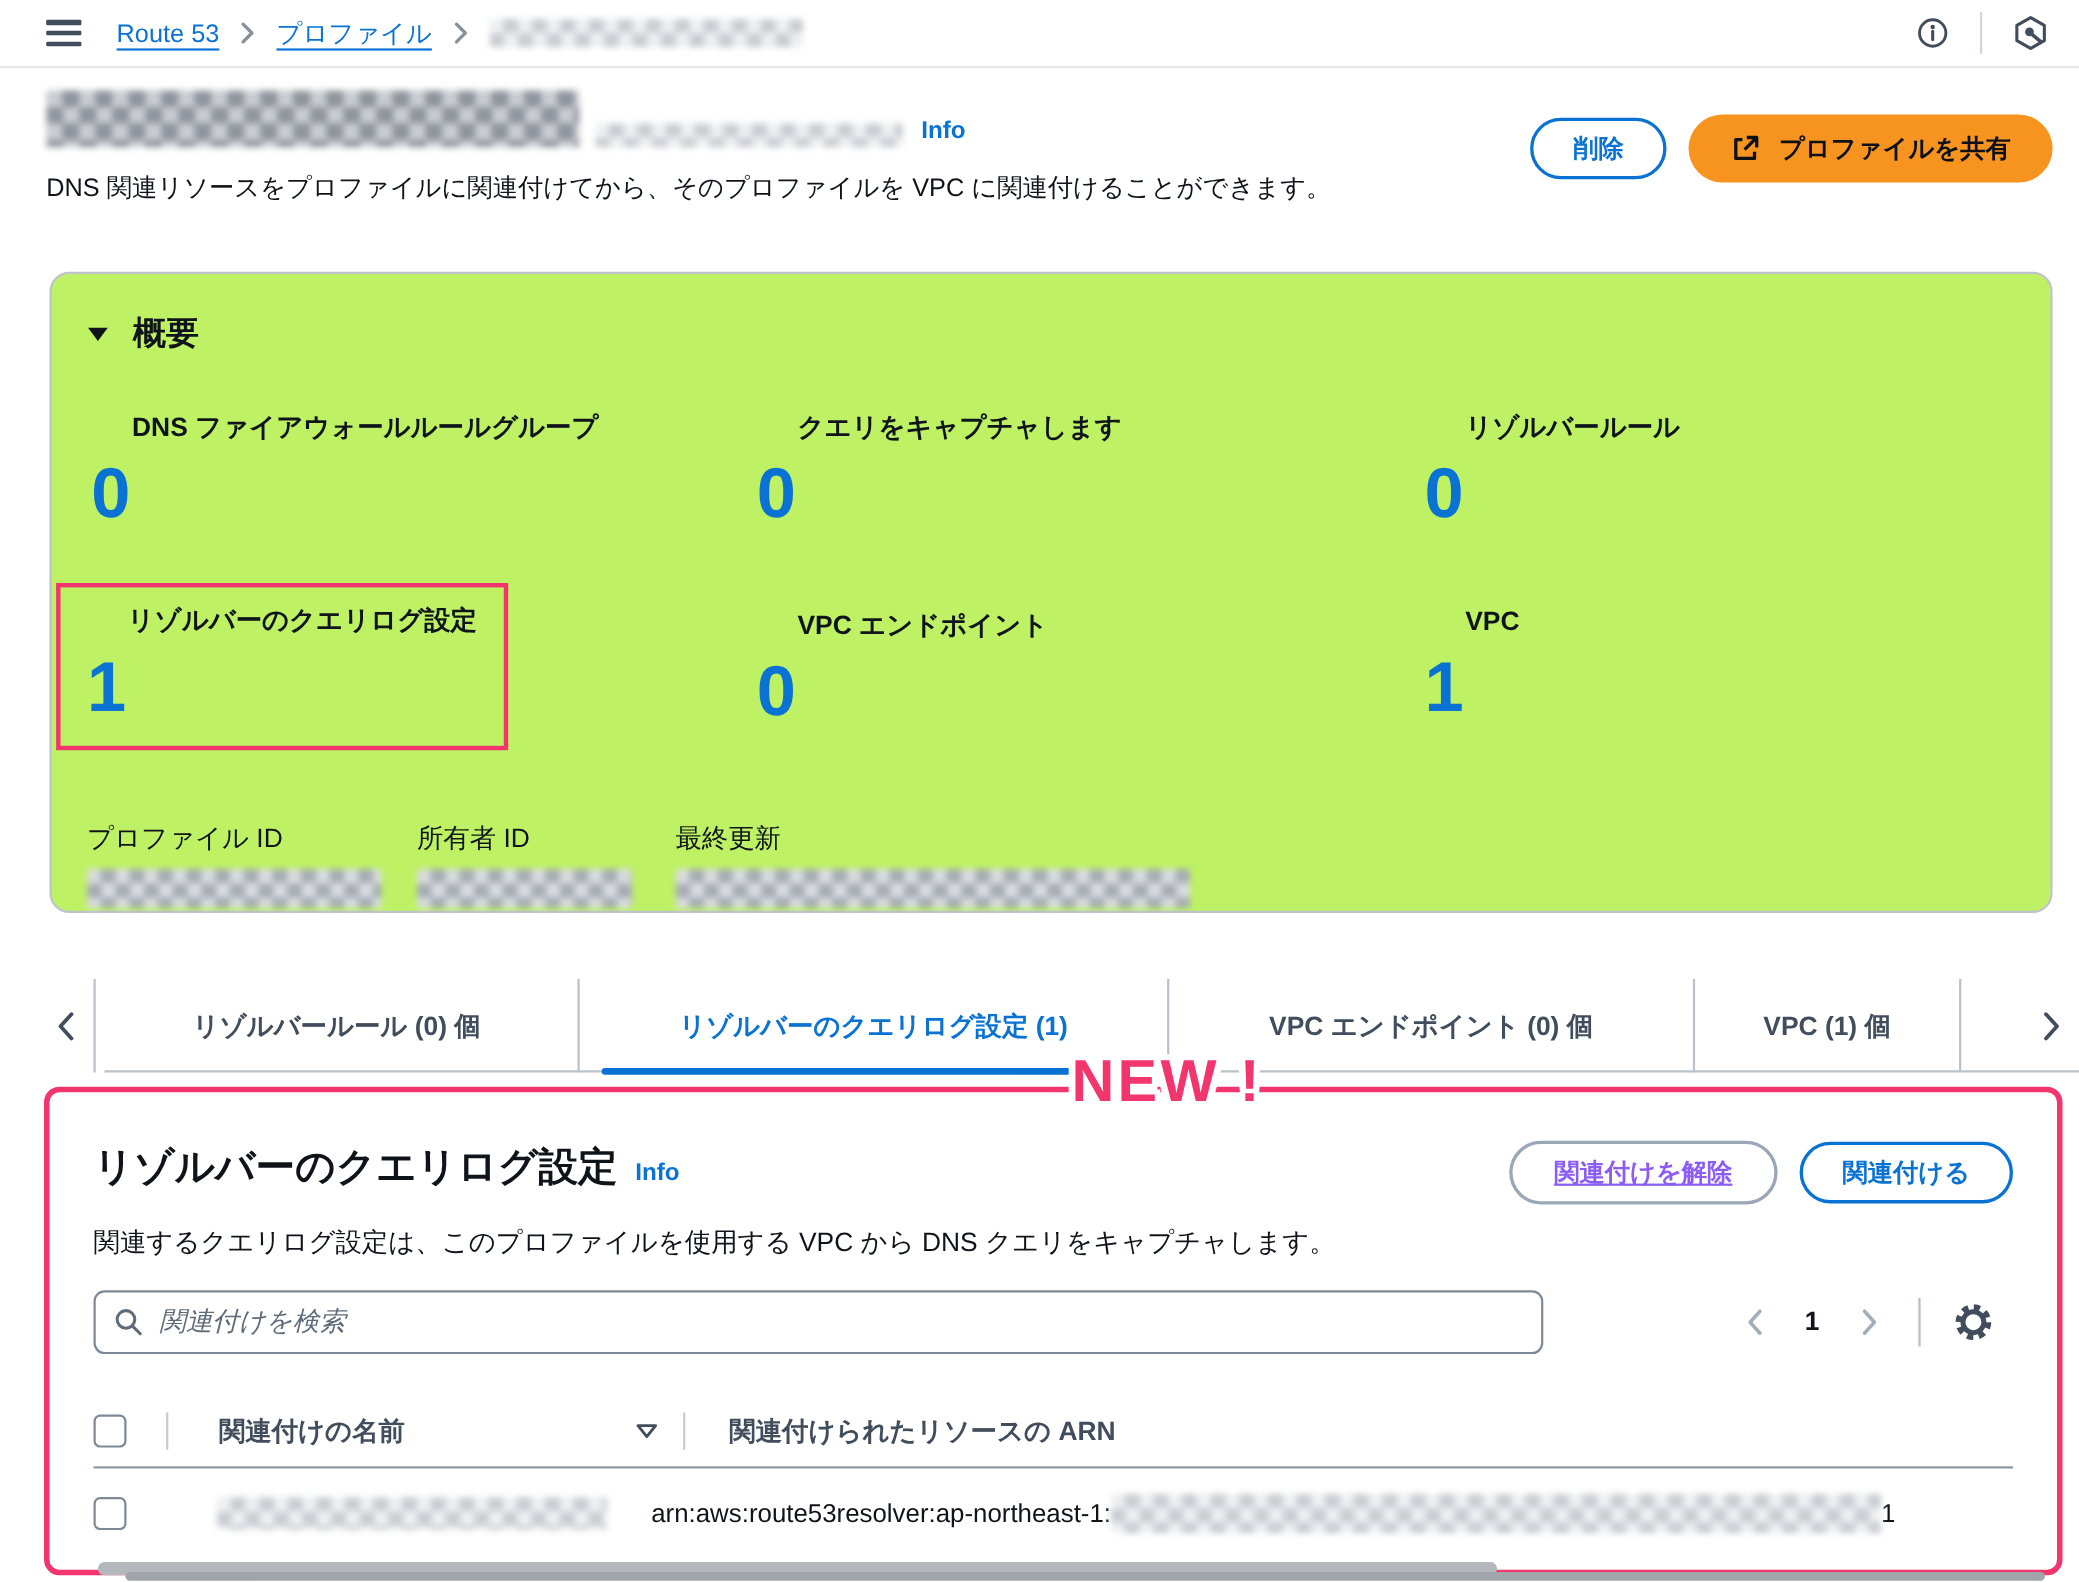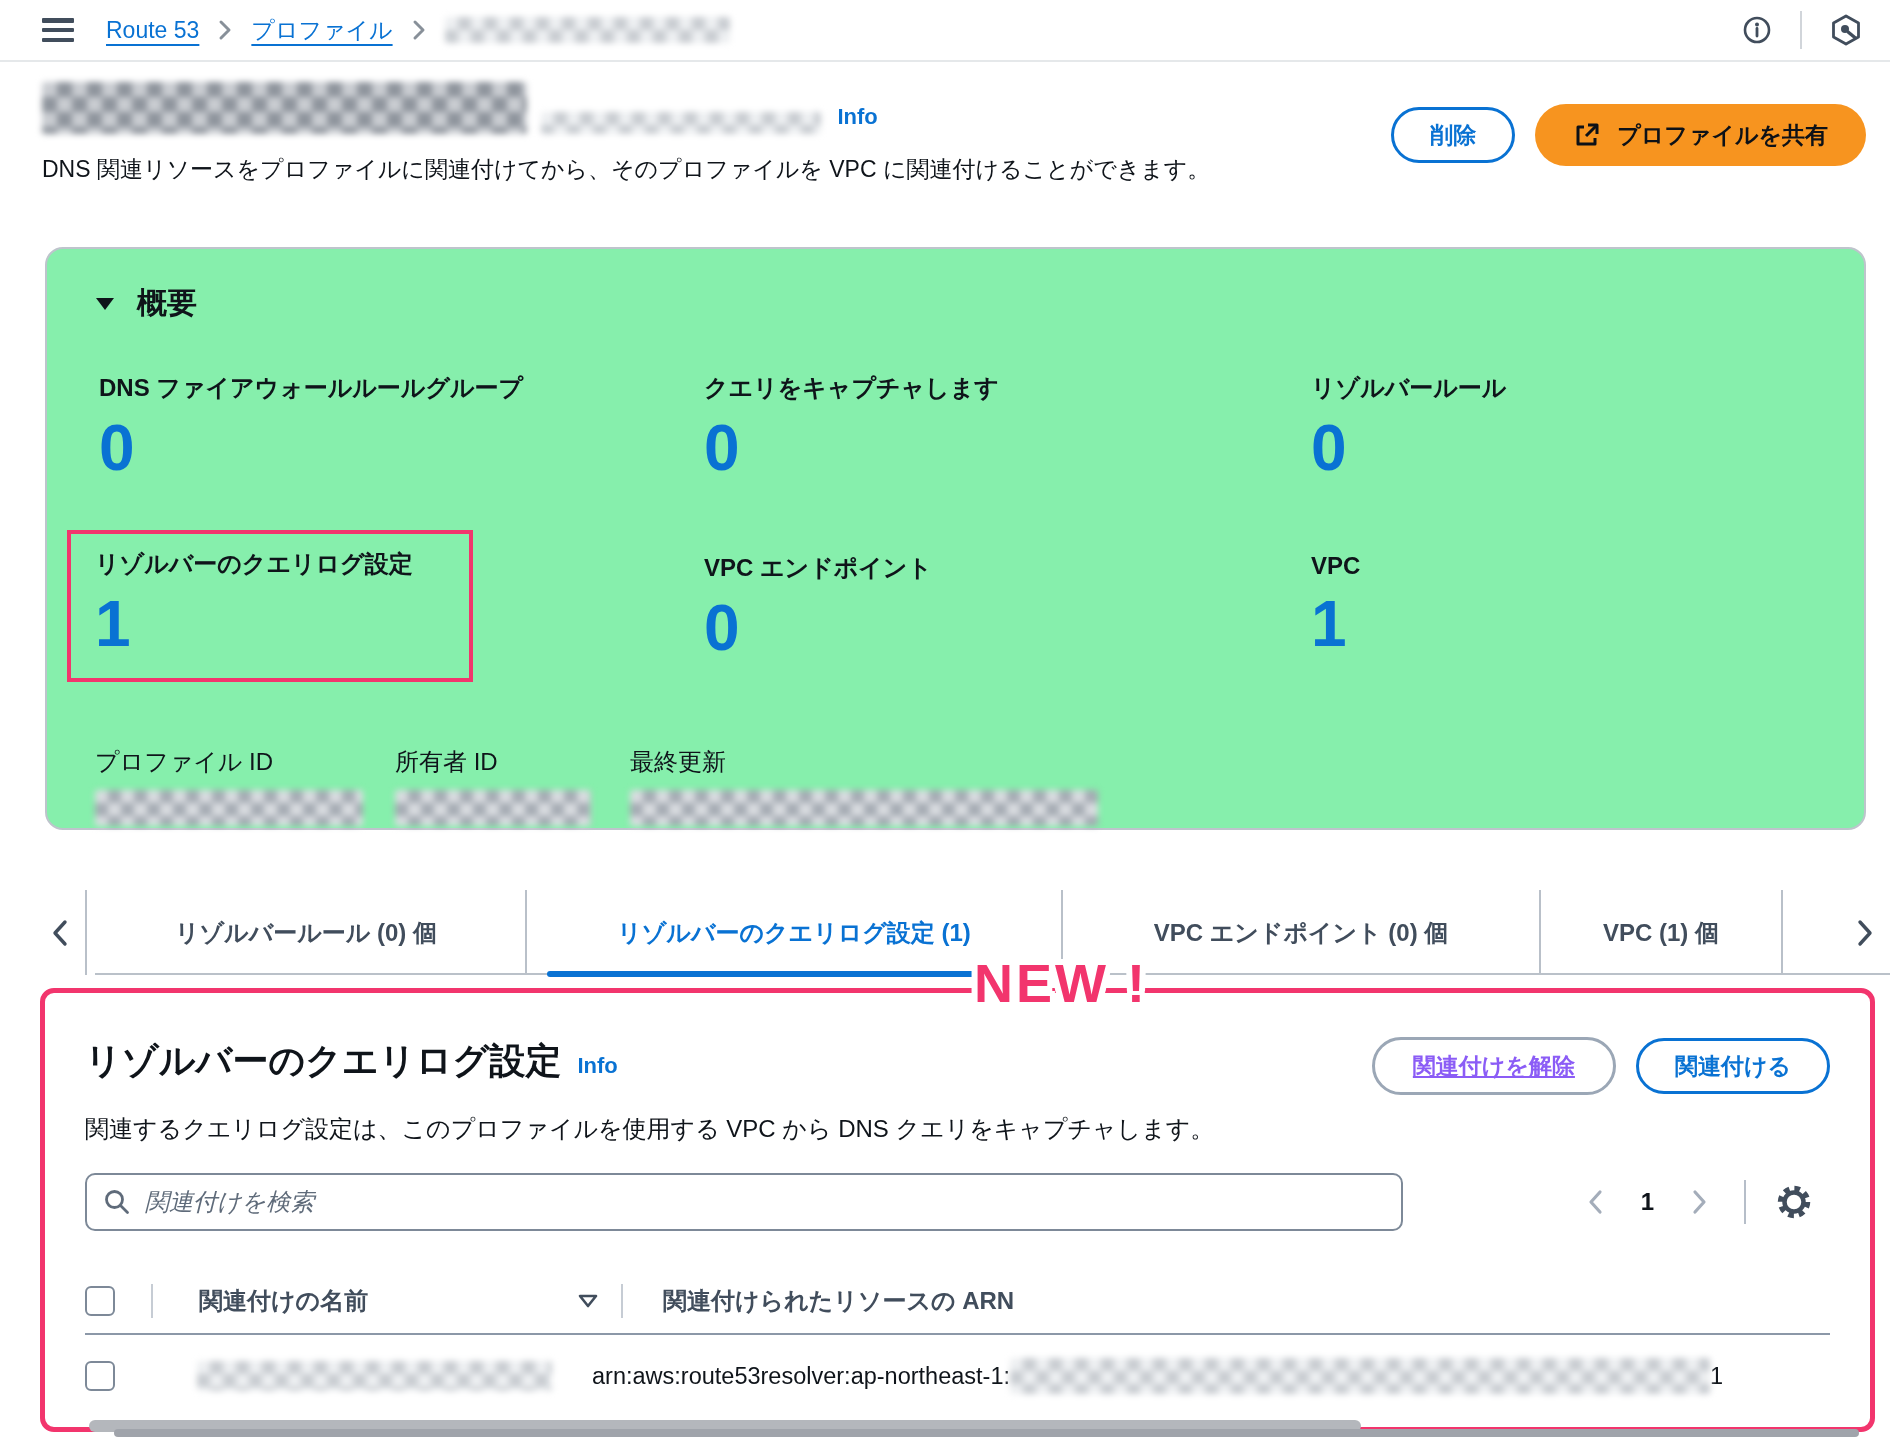--- a/index.html
+++ b/index.html
@@ -33,27 +33,27 @@
   .info-link{color:#0972d3;font-weight:bold;font-size:22px;margin-left:16px;cursor:pointer;position:relative;top:-8px;}
   .page-desc{font-size:23px;margin-top:16px;color:#0f141a;}
   .header-actions{margin-left:auto;display:flex;align-items:center;gap:20px;margin-top:22px;}
   .btn{display:inline-flex;align-items:center;justify-content:center;border-radius:32px;font-weight:bold;
     font-size:23px;box-sizing:border-box;cursor:pointer;background:#fff;border:3px solid transparent;white-space:nowrap;}
   .btn-outline{border-color:#0972d3;color:#0972d3;height:56px;padding:0 36px;}
   .btn-primary{background:#f7941f;color:#0d1117;border:none;height:62px;padding:0 38px;gap:16px;}
   .btn-disabled{border-color:#9ba7b6;color:#8b5cf6;height:58px;padding:0 38px;cursor:default;text-decoration:underline;}
   
   .card{position:absolute;left:45px;top:247px;width:1821px;height:583px;box-sizing:border-box;
-    border:2px solid #bec4cc;border-radius:18px;background:#86efac;padding:34px 44px 0 48px;}
+    border:2px solid #bec4cc;border-radius:18px;background:#bef264;padding:34px 44px 0 32px;}
   .card-head{display:flex;align-items:center;gap:22px;}
   .card-title{font-size:30px;font-weight:bold;}
   .stats{display:grid;grid-template-columns:605px 607px 1fr;}
   .stats.row1{margin-top:44px;}
   .stats.row2{margin-top:64px;}
-  .stat-label{font-size:24px;font-weight:bold;}
+  .stat-label{font-size:24px;font-weight:bold;margin-left:37px;}
   .stat-value{font-size:64px;font-weight:800;color:#0972d3;line-height:1;margin-top:12px;}
   .stat-box{display:inline-block;border:4px solid transparent;}
   .stat-box.hl{border-color:#f2356d;padding:14px 24px 22px 24px;margin:-18px 0 0 -28px;min-width:350px;}
   .meta{margin-top:64px;display:flex;}
   .meta-col1{width:300px;} .meta-col2{width:235px;}
   .meta-label{font-size:24px;}
   .meta-redact{display:block;margin-top:12px;height:36px;}
   
   .tabstrip{position:absolute;left:0;top:890px;width:1890px;height:85px;display:flex;align-items:center;
     box-sizing:border-box;padding-left:35px;}

